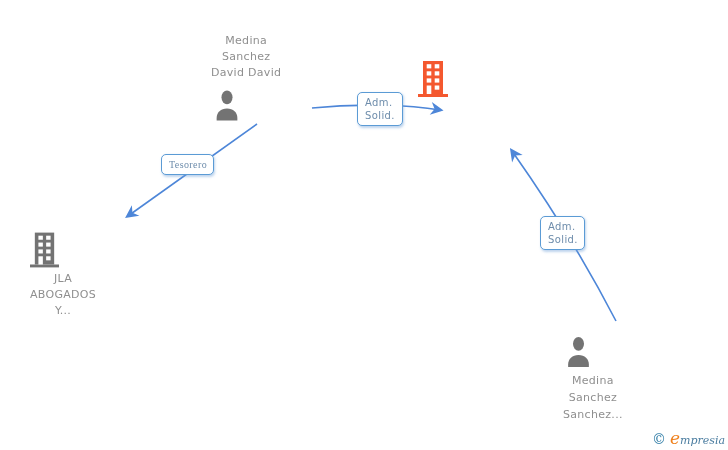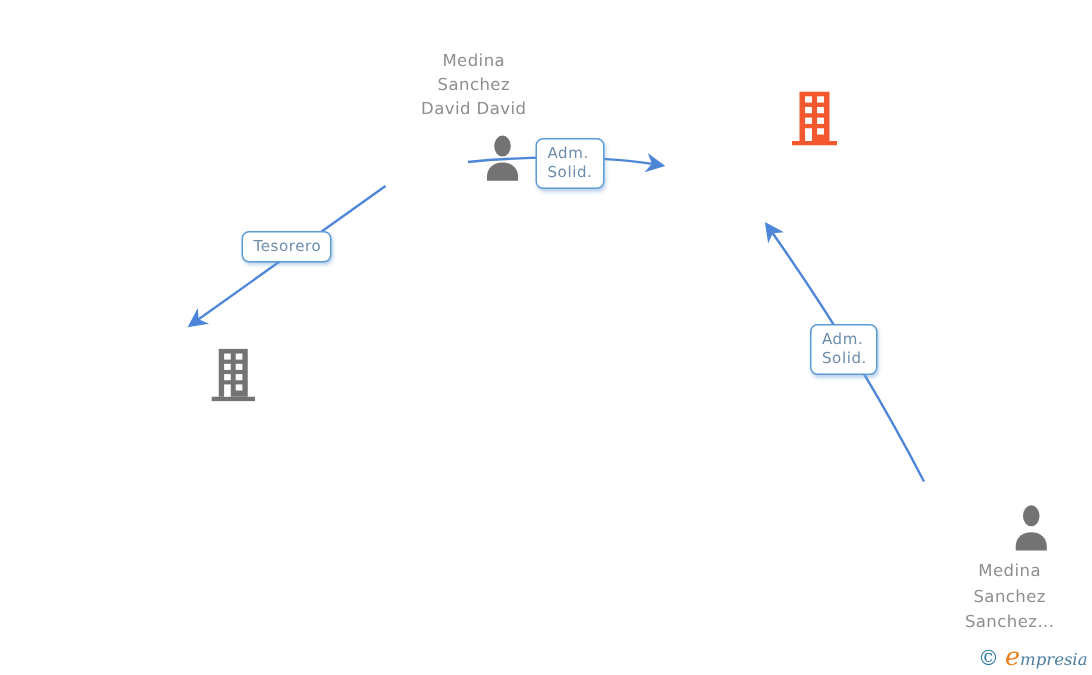--- a/index.html
+++ b/index.html
@@ -1,21 +1,21 @@
 <!DOCTYPE html>
 <html><head>
 <meta charset="utf-8">
 <style>
   html,body{margin:0;padding:0;background:#fff;}
   #canvas{
     position:relative;width:728px;height:450px;background:#ffffff;overflow:hidden;
     font-family:"DejaVu Sans","Liberation Sans",sans-serif;
   }
   #edges{position:absolute;left:0;top:0;z-index:1;}
-  .node{position:absolute;display:flex;flex-direction:column;align-items:flex-end;z-index:2;}
+  .node{position:absolute;display:flex;flex-direction:column;align-items:flex-start;z-index:2;}
   .node-label{font-size:11px;line-height:16px;color:#8f8f8f;text-align:center;letter-spacing:0.3px;}
   .node-label.bold{font-weight:bold;color:#5a5a5a;letter-spacing:0.4px;}
   .icon-gray{color:#737373;}
   .icon-orange{color:#f4582f;}
   .edge-label{
     position:absolute;z-index:3;background:#ffffff;
     border:1.5px solid #5b9bd5;border-radius:5px;
     box-shadow:1px 1.5px 2.5px rgba(110,160,215,0.45);
     color:#6d8cab;font-size:10px;letter-spacing:0.4px;line-height:13px;
     padding:3px 6px 3px 7px;white-space:nowrap;box-sizing:border-box;
@@ -81,40 +81,45 @@
         <rect x="8.7" y="3.2" width="4.6" height="4.2"></rect>
         <rect x="16.7" y="3.2" width="4.6" height="4.2"></rect>
         <rect x="8.7" y="10.3" width="4.6" height="4.2"></rect>
         <rect x="16.7" y="10.3" width="4.6" height="4.2"></rect>
         <rect x="8.7" y="17.4" width="4.6" height="4.2"></rect>
         <rect x="16.7" y="17.4" width="4.6" height="4.2"></rect>
         <rect x="16.7" y="24.5" width="4.6" height="4.2"></rect>
         <rect x="8.7" y="24.5" width="4.6" height="8.5"></rect>
       </g>
     </svg>
+    <div class="node-label" style="margin-top:3px;">
+      <div>JLA</div>
+      <div>ABOGADOS</div>
+      <div>Y...</div>
+    </div>
   </div>
 
   <div class="node" style="left:563px;top:336px;width:140px;">
     <svg class="icon-gray" width="31" height="32" viewBox="0 0 32 32" fill="currentColor">
       <ellipse cx="16" cy="7.6" rx="5.7" ry="7.2"></ellipse>
       <path d="M5.3,31.5 v-2.7 c0,-5.8 4.3,-9.8 10.7,-9.8 s10.7,4 10.7,9.8 v2.7 z"></path>
     </svg>
     <div class="node-label" style="margin-top:4px;line-height:17px;">
       <div>Medina</div>
       <div>Sanchez</div>
       <div>Sanchez...</div>
     </div>
   </div>
 
   <div class="edge-label" style="left:357px;top:92px;width:46px;">
     <div>Adm.</div>
     <div>Solid.</div>
   </div>
 
-  <div class="edge-label" style="left:161px;top:154px;">
+  <div class="edge-label" style="left:161px;top:154px;font-family:Liberation Serif, serif;">
     <div>Tesorero</div>
   </div>
 
   <div class="edge-label" style="left:540px;top:216px;width:45px;">
     <div>Adm.</div>
     <div>Solid.</div>
   </div>
 
   <div id="watermark">
     <span class="copy">©</span><span class="brand-e">e</span><span class="brand-rest">mpresia</span>

